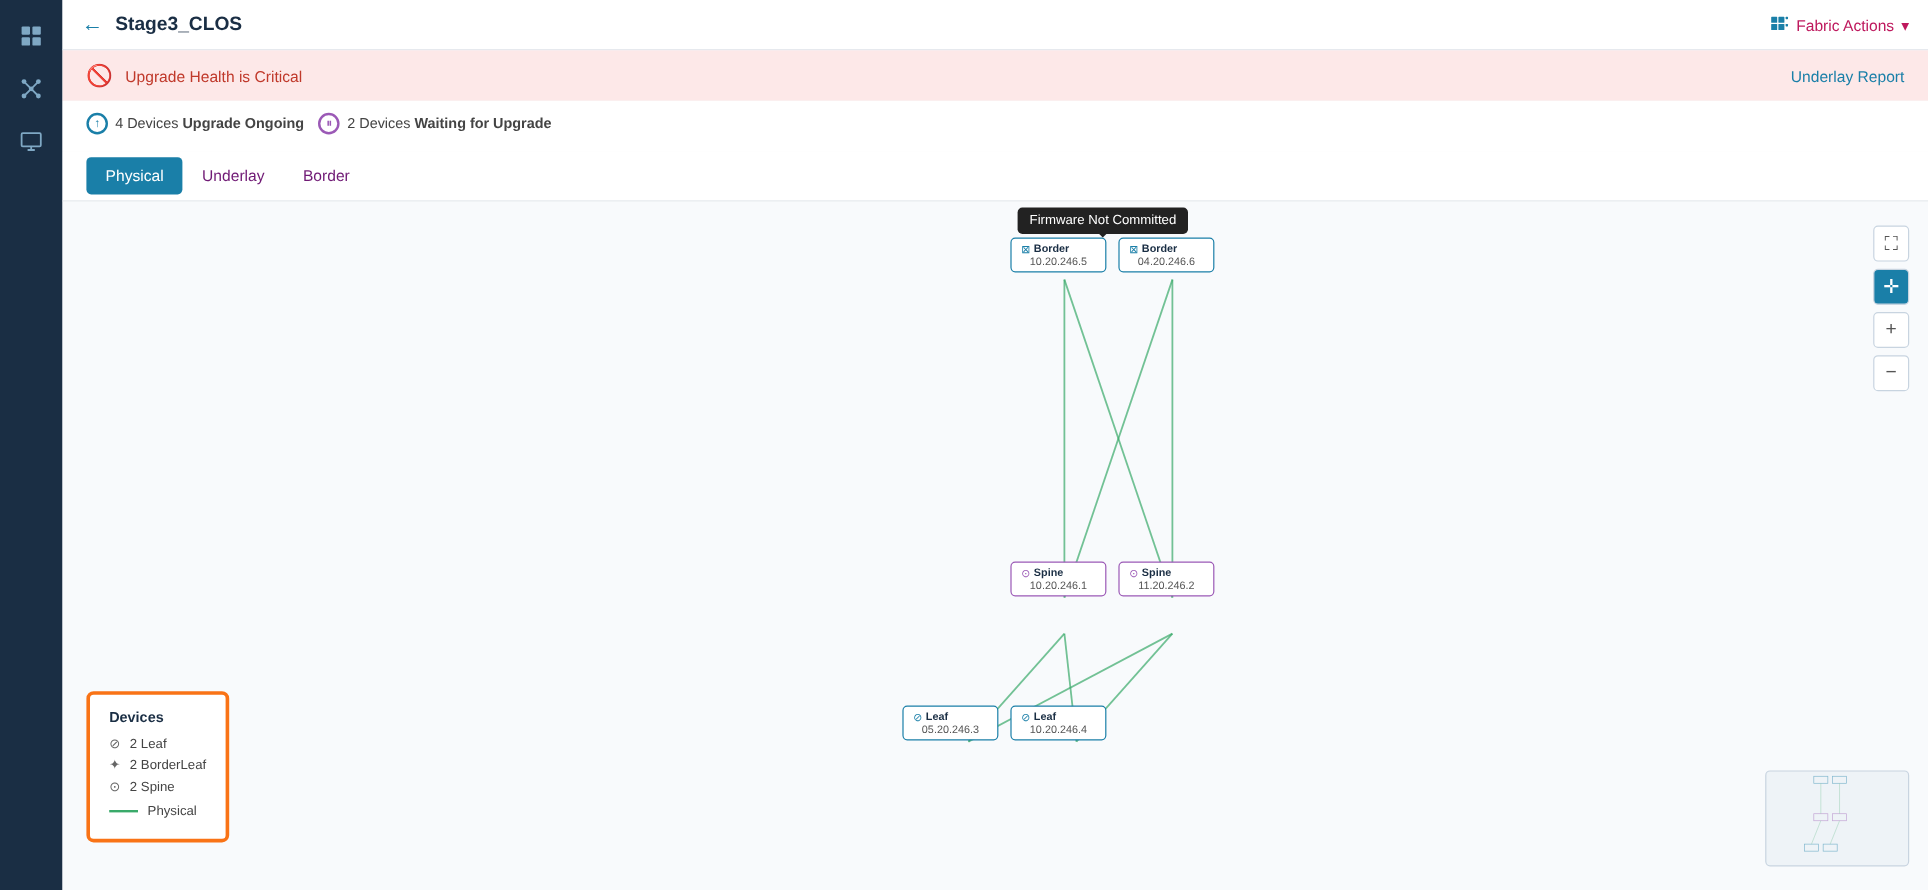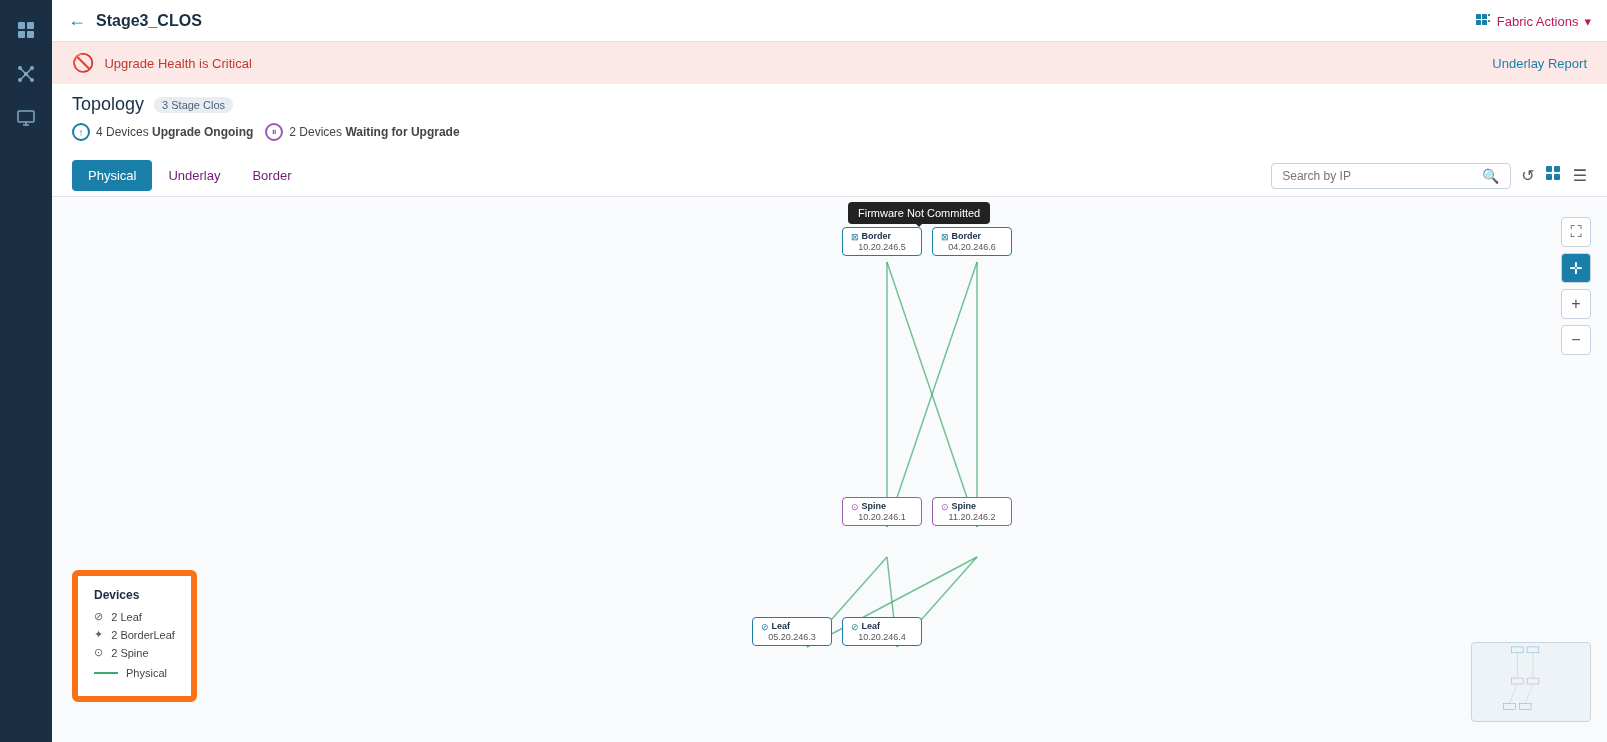--- a/index.html
+++ b/index.html
@@ -306,21 +306,21 @@
       z-index: 1;
       pointer-events: none;
     }
 
     
     .legend {
       position: absolute;
       left: 20px;
       bottom: 40px;
       background: rgba(255,255,255,0.9);
-      border: 6px solid #f97316;
+      border: 3px solid #f97316;
       border-radius: 6px;
       padding: 12px 16px;
       z-index: 10;
     }
     .legend-title { font-size: 12px; font-weight: 600; color: #1a2e44; margin-bottom: 8px; }
     .legend-item { display: flex; align-items: center; gap: 8px; margin-bottom: 5px; font-size: 11px; color: #444; }
     .legend-icon { font-size: 11px; color: #666; }
     .legend-line {
       width: 24px; height: 2px; background: #3aaa6a;
       display: inline-block; flex-shrink: 0;
@@ -402,57 +402,37 @@
 
   <div class="alert-banner">
     <div class="alert-left">
       <span class="alert-icon">🚫</span>
       <span>Upgrade Health is Critical</span>
     </div>
     <a class="download-link">Underlay Report</a>
   </div>
 
   <div class="topology-header">
-    <div class="topology-title-row">
-      <span class="topology-title">Topology</span>
-      <span class="topology-badge">3 Stage Clos</span>
-    </div>
     <div class="status-pills">
       <div class="status-pill">
         <div class="pill-icon-upgrade">↑</div>
         <span>4 Devices <strong>Upgrade Ongoing</strong></span>
       </div>
       <div class="status-pill">
         <div class="pill-icon-wait">⏸</div>
         <span>2 Devices <strong>Waiting for Upgrade</strong></span>
       </div>
     </div>
   </div>
 
   <div class="tabs-search-row">
     <div class="tabs">
       <button class="tab active">Physical</button>
       <button class="tab">Underlay</button>
       <button class="tab">Border</button>
-    </div>
-    <div class="search-row-right">
-      <div class="search-box">
-        <input class="search-input" type="text" placeholder="Search by IP" style="">
-        <span class="search-icon">🔍</span>
-      </div>
-      <span class="refresh-icon">↺</span>
-      <span class="view-icon">
-        <svg width="18" height="18" viewBox="0 0 18 18" fill="#1a7fa8">
-          <rect x="1" y="1" width="6" height="6" rx="1"></rect>
-            <rect x="9" y="1" width="6" height="6" rx="1"></rect>
-          <rect x="1" y="9" width="6" height="6" rx="1"></rect>
-            <rect x="9" y="9" width="6" height="6" rx="1"></rect>
-        </svg>
-      </span>
-      <span class="menu-icon">☰</span>
     </div>
   </div>
 
   <div class="topology-canvas">
 
     <svg class="connections-svg">
 
       <line x1="835" y1="65" x2="835" y2="330" stroke="#3aaa6a" stroke-width="1.5" opacity="0.7"></line>
       <line x1="925" y1="65" x2="925" y2="330" stroke="#3aaa6a" stroke-width="1.5" opacity="0.7"></line>
       <line x1="835" y1="65" x2="925" y2="330" stroke="#3aaa6a" stroke-width="1.5" opacity="0.7"></line>

